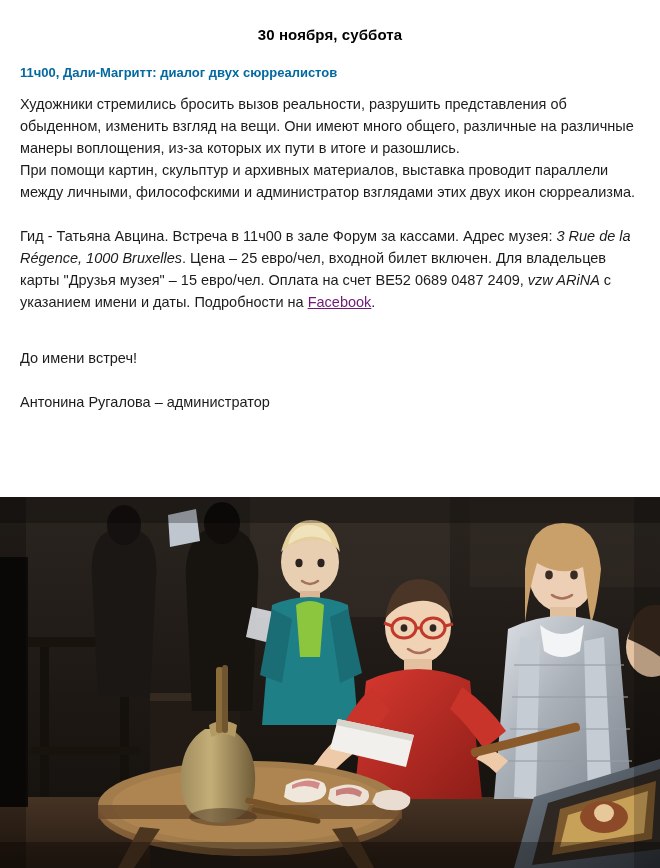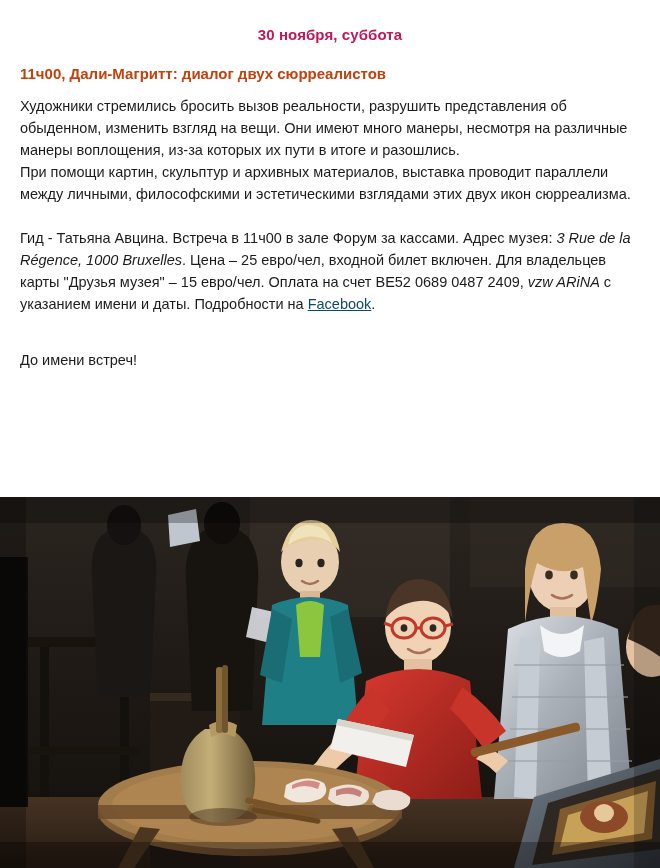--- a/index.html
+++ b/index.html
@@ -21,44 +21,44 @@
     background: #ffffff;
   }
   .content {
     padding: 22px 20px 0 20px;
     box-sizing: border-box;
   }
   .date-heading {
     text-align: center;
     font-size: 15px;
     font-weight: bold;
-    color: #be185d;
+    color: #000000;
     margin: 4px 0 22px 0;
     letter-spacing: 0.1px;
   }
   .event-title {
-    font-size: 15px;
+    font-size: 13px;
     font-weight: bold;
-    color: #c2410c;
+    color: #0369a1;
     margin: 0 0 13px 0;
   }
   p.body-text {
     font-size: 14.5px;
     line-height: 1.52;
     margin: 0;
     color: #1c1c1c;
   }
   .para-block {
     margin-bottom: 0;
   }
   .spacer-md { height: 22px; }
   .spacer-lg { height: 34px; }
   .italic { font-style: italic; }
   a.link {
-    color: #0c4a6e;
+    color: #701a75;
     text-decoration: underline;
   }
   .photo {
     position: absolute;
     left: 0;
     top: 497px;
     width: 660px;
     height: 371px;
     overflow: hidden;
     background: #1a1613;
@@ -69,34 +69,35 @@
 <body>
 
 <div class="page">
 
   <div class="content">
 
     <div class="date-heading">30 ноября, суббота</div>
 
     <div class="event-title">11ч00, Дали-Магритт: диалог двух сюрреалистов</div>
 
-    <p class="body-text para-block">Художники стремились бросить вызов реальности, разрушить представления об обыденном, изменить взгляд на вещи. Они имеют много манеры, несмотря на различные манеры воплощения, из-за которых их пути в итоге и разошлись.</p>
-
-    <p class="body-text para-block">При помощи картин, скульптур и архивных материалов, выставка проводит параллели между личными, философскими и эстетическими взглядами этих двух икон сюрреализма.</p>
+    <p class="body-text para-block">Художники стремились бросить вызов реальности, разрушить представления об обыденном, изменить взгляд на вещи. Они имеют много общего, различные на различные манеры воплощения, из-за которых их пути в итоге и разошлись.</p>
+
+    <p class="body-text para-block">При помощи картин, скульптур и архивных материалов, выставка проводит параллели между личными, философскими и администратор взглядами этих двух икон сюрреализма.</p>
 
     <div class="spacer-md"></div>
 
     <p class="body-text"><span>Гид - Татьяна Авцина. Встреча в 11ч00 в зале Форум за кассами. Адрес музея: </span><span class="italic">3 Rue de la Régence, 1000 Bruxelles</span><span>. Цена – 25 евро/чел, входной билет включен. Для владельцев карты "Друзья музея" – 15 евро/чел. Оплата на счет BE52 0689 0487 2409, </span><span class="italic">vzw ARiNA</span><span> с указанием имени и даты. Подробности на </span><a class="link" href="#">Facebook</a><span>.</span></p>
 
     <div class="spacer-lg"></div>
 
     <p class="body-text">До имени встреч!</p>
 
     <div class="spacer-md"></div>
 
+    <p class="body-text">Антонина Ругалова – администратор</p>
 
   </div>
 
   <div class="photo">
     <svg width="660" height="371" viewBox="0 0 660 371" xmlns="http://www.w3.org/2000/svg">
       <defs>
         <linearGradient id="bgGrad" x1="0" y1="0" x2="0" y2="1">
           <stop offset="0%" stop-color="#2b2520"></stop>
           <stop offset="55%" stop-color="#1d1814"></stop>
           <stop offset="100%" stop-color="#120f0c"></stop>

